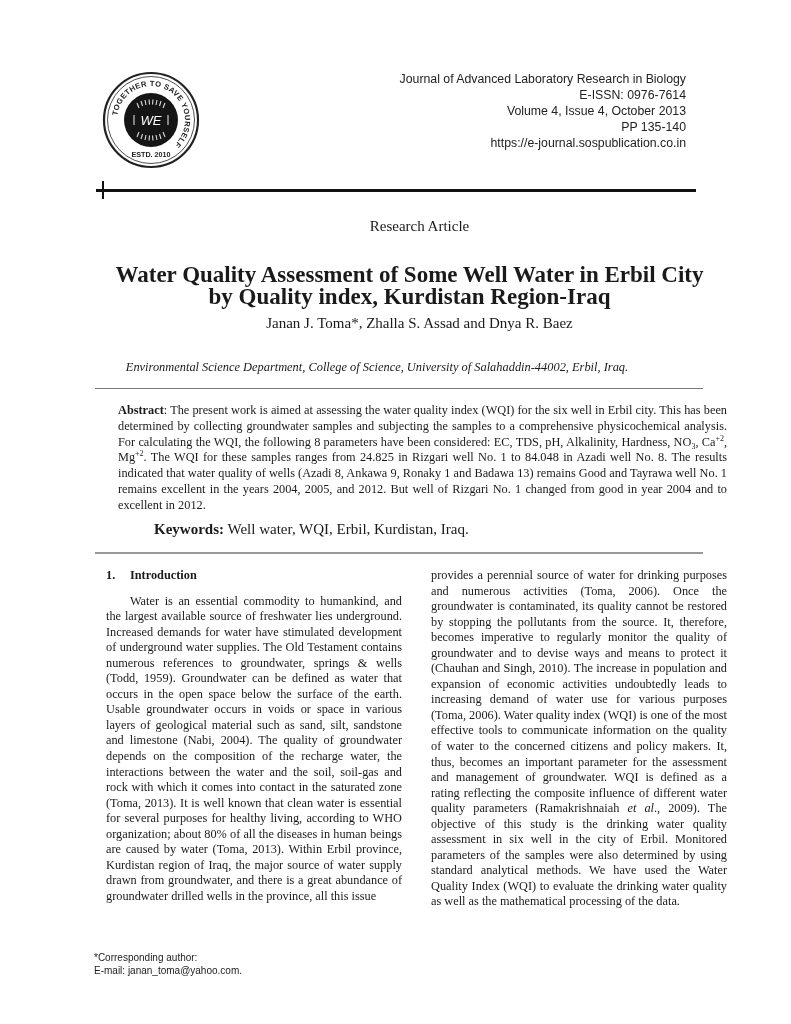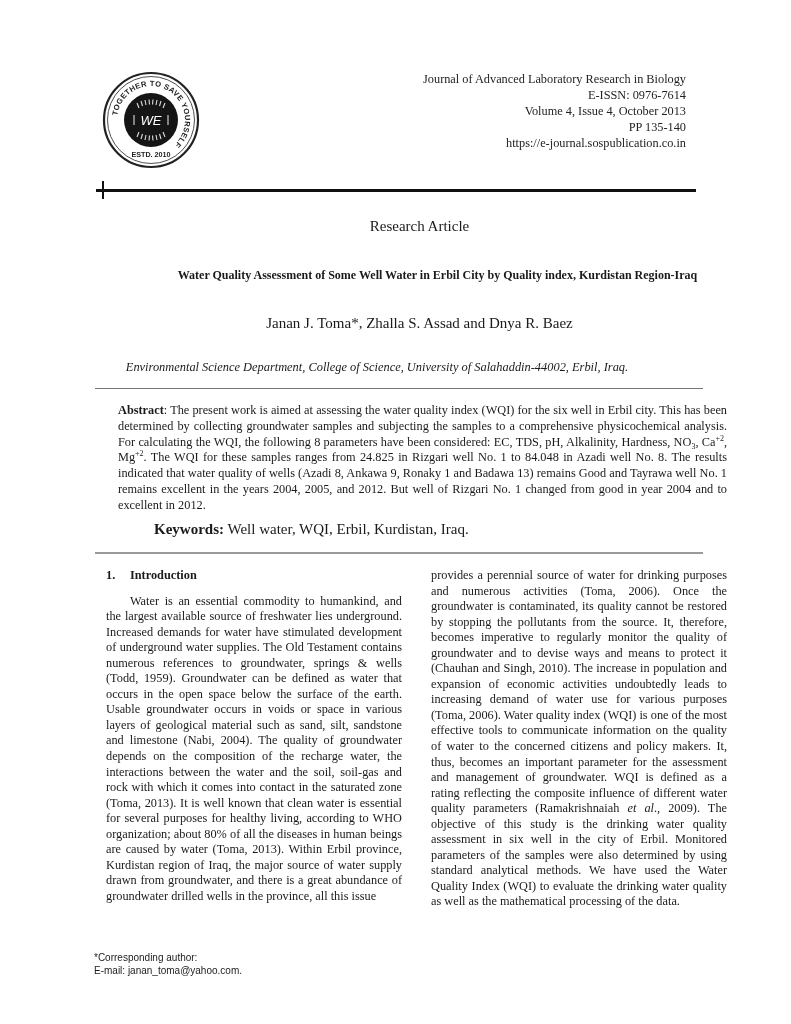--- a/index.html
+++ b/index.html
@@ -2,29 +2,29 @@
 <html><head>
 <meta charset="utf-8">
 <style>
   html, body { margin: 0; padding: 0; background: #ffffff; }
   body { width: 791px; height: 1024px; position: relative; overflow: hidden; color: #1a1a1a; }
   .serif { font-family: "Liberation Serif", "DejaVu Serif", serif; padding-left: 24px; }
   .sans { font-family: "Liberation Sans", "DejaVu Sans", sans-serif; }
 
   #logo { position: absolute; left: 101px; top: 70px; width: 100px; height: 100px; }
 
-  #journal-info { position: absolute; right: 105px; top: 71px; text-align: right; font-size: 12.3px; line-height: 16px; color: #222; font-family: Liberation Serif, serif; }
+  #journal-info { position: absolute; right: 105px; top: 71px; text-align: right; font-size: 12.3px; line-height: 16px; color: #222; }
   #journal-info div { white-space: nowrap; }
 
   #header-rule { position: absolute; left: 96px; top: 189px; width: 600px; height: 3px; background: #111; }
   #header-rule-tick { position: absolute; left: 102px; top: 181px; width: 1.5px; height: 18px; background: #111; }
 
   #article-type { position: absolute; left: 0; width: 791px; top: 218px; text-align: center; font-size: 15px; }
 
-  #paper-title { position: absolute; left: 116px; width: 595px; top: 264px; text-align: center; font-size: 12px; font-weight: bold; line-height: 22px; }
+  #paper-title { position: absolute; left: 88px; width: 595px; top: 264px; text-align: center; font-size: 23px; font-weight: bold; line-height: 22px; }
 
   #authors { position: absolute; left: 0; width: 791px; top: 315px; text-align: center; font-size: 15px; }
 
   #affiliation { position: absolute; left: 0; width: 706px; top: 360px; text-align: center; font-size: 12.4px; font-style: italic; }
 
   .hrule { position: absolute; left: 95px; width: 608px; height: 1px; background: #777; }
   #rule-top { top: 388px; }
   #rule-bottom { top: 552px; height: 2px; background: #999; }
 
   #abstract { position: absolute; left: 94px; width: 609px; top: 403px; font-size: 12.3px; line-height: 15.8px; text-align: justify; }

